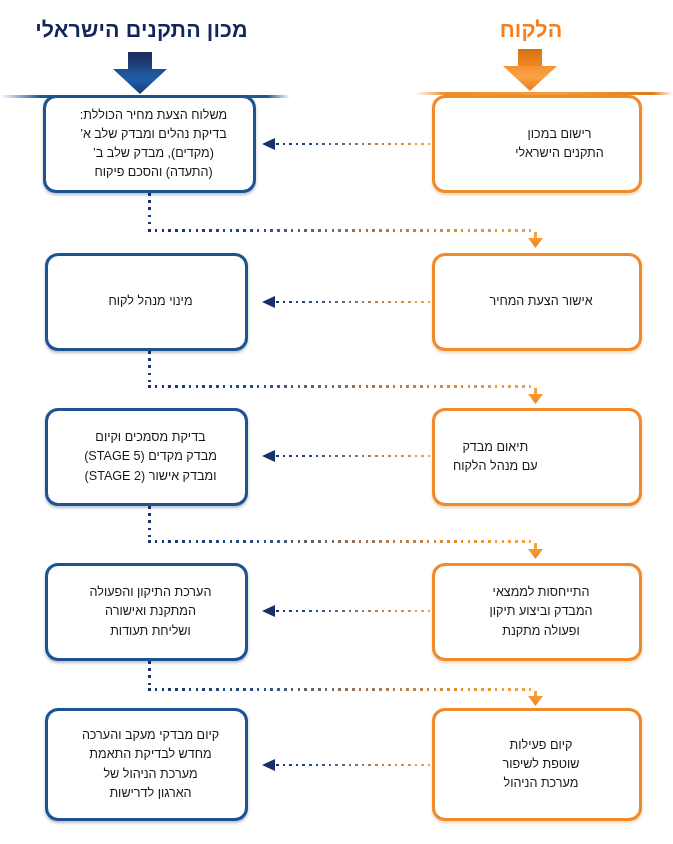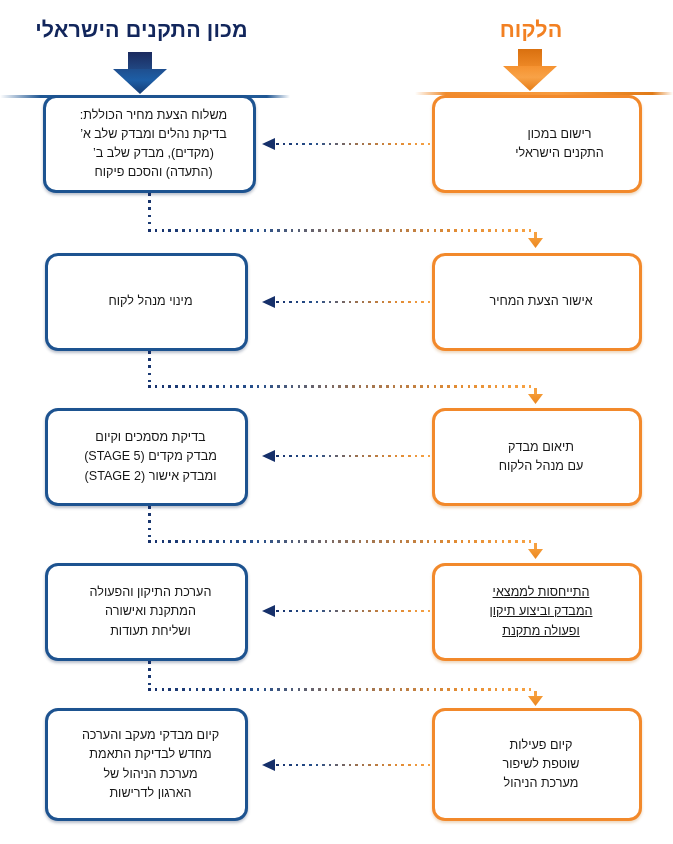--- a/index.html
+++ b/index.html
@@ -106,22 +106,22 @@
   
   #node-b0 { left: 43px; top: 95px;  width: 213px; height: 98px; }
   #node-b1 { left: 45px; top: 253px; width: 203px; height: 98px; text-align: right; }
   #node-b2 { left: 45px; top: 408px; width: 203px; height: 98px; }
   #node-b3 { left: 45px; top: 563px; width: 203px; height: 98px; }
   #node-b4 { left: 45px; top: 708px; width: 203px; height: 113px; }
 
   
   #node-o0 { left: 432px; top: 95px;  width: 210px; height: 98px; padding-left: 47px; }
   #node-o1 { left: 432px; top: 253px; width: 210px; height: 98px; }
-  #node-o2 { left: 432px; top: 408px; width: 210px; height: 98px; }
-  #node-o3 { left: 432px; top: 563px; width: 210px; height: 98px; text-decoration: underline; }
+  #node-o2 { left: 432px; top: 408px; width: 210px; height: 98px; justify-content: flex-end; }
+  #node-o3 { left: 432px; top: 563px; width: 210px; height: 98px; }
   #node-o4 { left: 432px; top: 708px; width: 210px; height: 113px; }
 
   
   
   .h-conn {
     position: absolute;
     height: 12px;
     left: 262px;
     width: 170px;
   }

